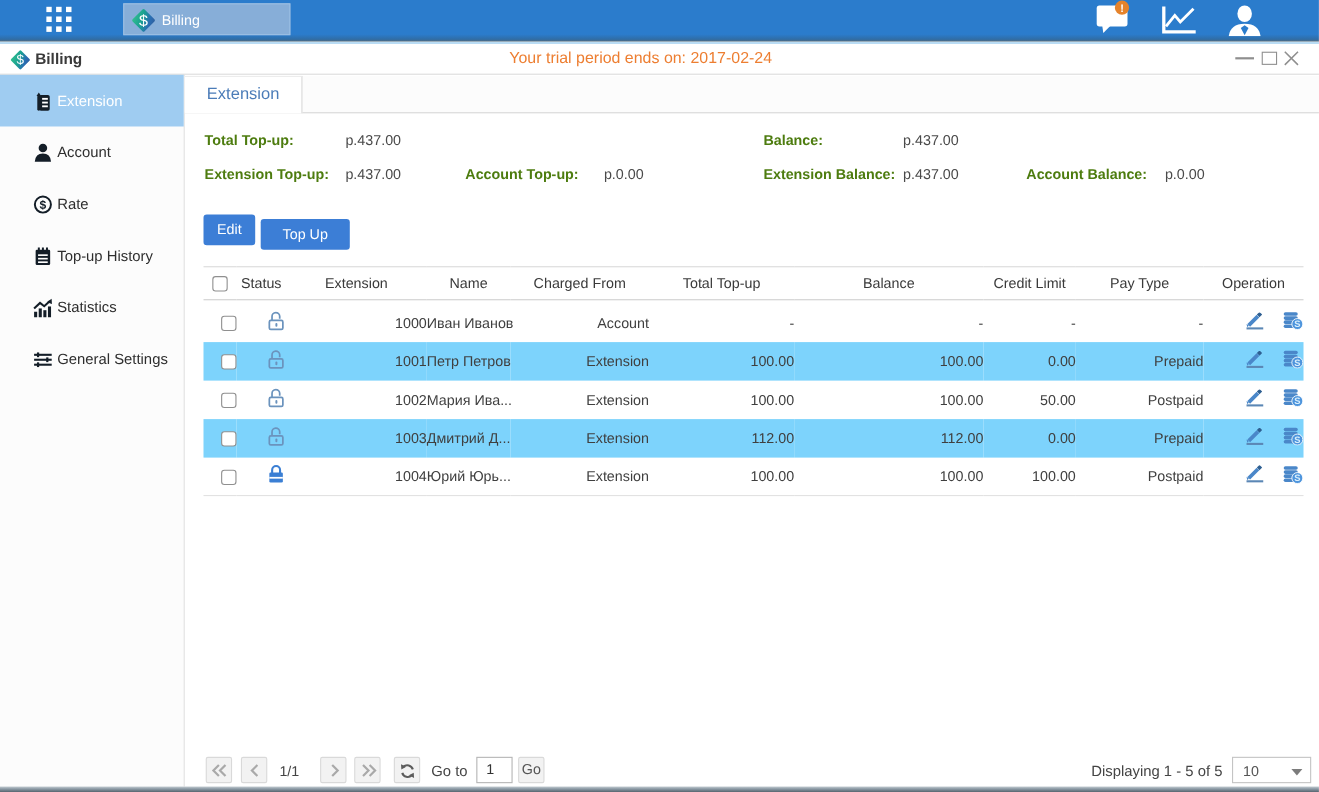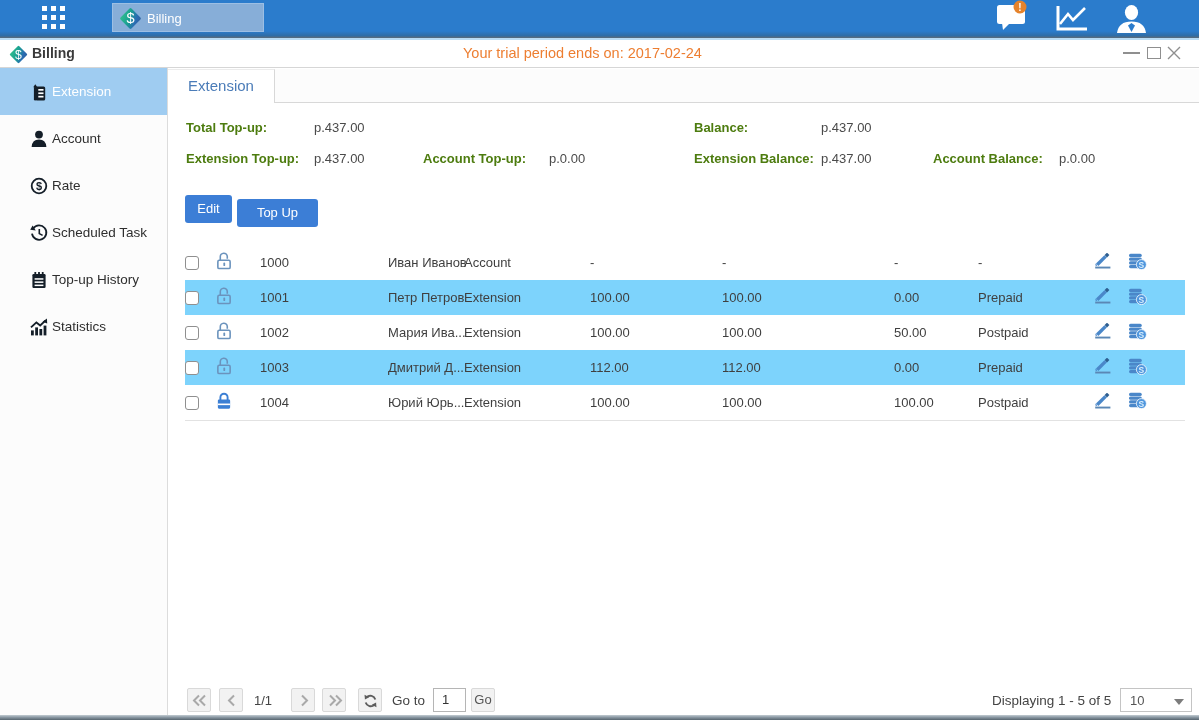--- a/index.html
+++ b/index.html
@@ -43,21 +43,21 @@
 .sv { position:absolute; font-size:13px; color:#4a4a4a; }
 
 .btn { position:absolute; height:28px; background:#3c7ed6; border-radius:3px; color:#fff;
   font-size:13px; text-align:center; line-height:28px; }
 
 
 table.grid { position:absolute; left:17px; top:174px; width:1000px; border-collapse:collapse;
   table-layout:fixed; font-size:13px; color:#3f3f3f; }
 table.grid th { height:30px; font-weight:normal; color:#3a3a3a; text-align:center;
   border-top:1px solid #dadada; border-bottom:1px solid #cfcfcf; }
-table.grid td { height:35px; text-align:left; white-space:nowrap; }
+table.grid td { height:35px; text-align:right; white-space:nowrap; }
 table.grid tr.alt td { background:#7dd3fc; }
 table.grid tr.last td { border-bottom:1px solid #e2e2e2; }
 .cb { display:inline-block; width:14px; height:14px; border:1px solid #8f8f8f; border-radius:3px;
   background:#fff; vertical-align:middle; }
 td.c0, th.c0 { text-align:left; }
 .opico { display:inline-block; vertical-align:middle; }
 
 
 .pbar { position:absolute; left:0; top:620px; width:1031px; height:24px; font-size:13px; color:#444; }
 .pbtn { position:absolute; top:0; width:24px; height:24px; background:#f2f2f2;
@@ -170,48 +170,51 @@
     </div>
     <div class="mitem">
       <svg width="18" height="18" viewBox="0 0 18 18">
         <circle cx="9" cy="9" r="7.3" fill="none" stroke="#141e28" stroke-width="1.8"></circle>
         <text x="9" y="13" font-size="11" font-weight="bold" fill="#141e28" text-anchor="middle">$</text>
       </svg>
       <div class="lbl">Rate</div>
     </div>
     <div class="mitem">
       <svg width="18" height="18" viewBox="0 0 18 18">
-        <path d="M3.2,4.5 A7.2,7.2 0 1 1 2,9.6" fill="none" stroke="#141e28" stroke-width="1.8"></path>
-        <polygon points="0.2,5.8 5.8,6.4 2.6,1.6" fill="#141e28"></polygon>
-        <path d="M9.3,5 V9.6 L12.6,11.4" fill="none" stroke="#141e28" stroke-width="1.6"></path>
-      </svg>
-      <div class="lbl">Scheduled Task</div>
-    </div>
-    <div class="mitem">
-      <svg width="18" height="18" viewBox="0 0 18 18">
         <rect x="2.4" y="3" width="13.2" height="14" rx="1.2" fill="#141e28"></rect>
         <rect x="4.4" y="1" width="1.8" height="3.4" fill="#141e28"></rect>
         <rect x="8.1" y="1" width="1.8" height="3.4" fill="#141e28"></rect>
         <rect x="11.8" y="1" width="1.8" height="3.4" fill="#141e28"></rect>
         <rect x="4.6" y="7.2" width="8.8" height="1.5" fill="#fff"></rect>
         <rect x="4.6" y="10.4" width="8.8" height="1.5" fill="#fff"></rect>
         <rect x="4.6" y="13.6" width="8.8" height="1.5" fill="#fff"></rect>
       </svg>
       <div class="lbl">Top-up History</div>
     </div>
     <div class="mitem">
       <svg width="18" height="18" viewBox="0 0 18 18">
         <rect x="1" y="12.4" width="2.8" height="5" fill="#141e28"></rect>
         <rect x="5.2" y="9.4" width="2.8" height="8" fill="#141e28"></rect>
         <rect x="9.4" y="11" width="2.8" height="6.4" fill="#141e28"></rect>
         <rect x="13.6" y="7.6" width="2.8" height="9.8" fill="#141e28"></rect>
         <polyline points="1,9.4 6.4,4.4 10.2,7.4 15.4,2.6" fill="none" stroke="#141e28" stroke-width="1.9"></polyline>
         <polygon points="16.9,0.6 17.2,5.4 12.6,3.7" fill="#141e28"></polygon>
       </svg>
       <div class="lbl">Statistics</div>
+    </div>
+    <div class="mitem">
+      <svg width="18" height="18" viewBox="0 0 18 18">
+        <rect x="1" y="3.6" width="16" height="1.9" fill="#141e28"></rect>
+        <rect x="1" y="8.1" width="16" height="1.9" fill="#141e28"></rect>
+        <rect x="1" y="12.6" width="16" height="1.9" fill="#141e28"></rect>
+        <rect x="3.6" y="2.4" width="2" height="4.3" fill="#141e28"></rect>
+        <rect x="12" y="6.9" width="2" height="4.3" fill="#141e28"></rect>
+        <rect x="3.6" y="11.4" width="2" height="4.3" fill="#141e28"></rect>
+      </svg>
+      <div class="lbl">General Settings</div>
     </div>
   </div>
 
   <div class="content">
     <div class="tabstrip">
         <div class="atab">Extension</div>
       </div>
 
     <div class="sl" style="left:18px;top:52px">Total Top-up:</div>
     <div class="sv" style="left:146px;top:52px">p.437.00</div>
@@ -237,20 +240,32 @@
           <col style="width:128px">
           <col style="width:76px">
         <col style="width:126px">
           <col style="width:132px">
           <col style="width:172px">
           <col style="width:84px">
         <col style="width:116px">
           <col style="width:91px">
       </colgroup>
       <tbody>
+          <tr>
+        <th class="c0"><span class="cb"></span></th>
+        <th>Status</th>
+            <th>Extension</th>
+            <th>Name</th>
+            <th>Charged From</th>
+            <th>Total Top-up</th>
+        <th>Balance</th>
+            <th>Credit Limit</th>
+            <th>Pay Type</th>
+            <th>Operation</th>
+      </tr>
       <tr class="sp">
             <td colspan="10" style="height:3px;padding:0;line-height:0;border:none"></td>
           </tr>
       <tr>
         <td class="c0"><span class="cb"></span></td>
         <td><svg width="18" height="18" viewBox="0 0 17 17">
                 <path d="M5,7.6 V4.6 A3.3,3.3 0 0 1 11.6,4.3 V6.4" fill="none" stroke="#6b93bd" stroke-width="1.5"></path>
                 <rect x="2.7" y="7.8" width="11.6" height="7.8" rx="1.3" fill="none" stroke="#6b93bd" stroke-width="1.5"></rect>
                 <rect x="7.9" y="10" width="1.7" height="3.3" rx="0.8" fill="#6b93bd"></rect>
               </svg></td>

